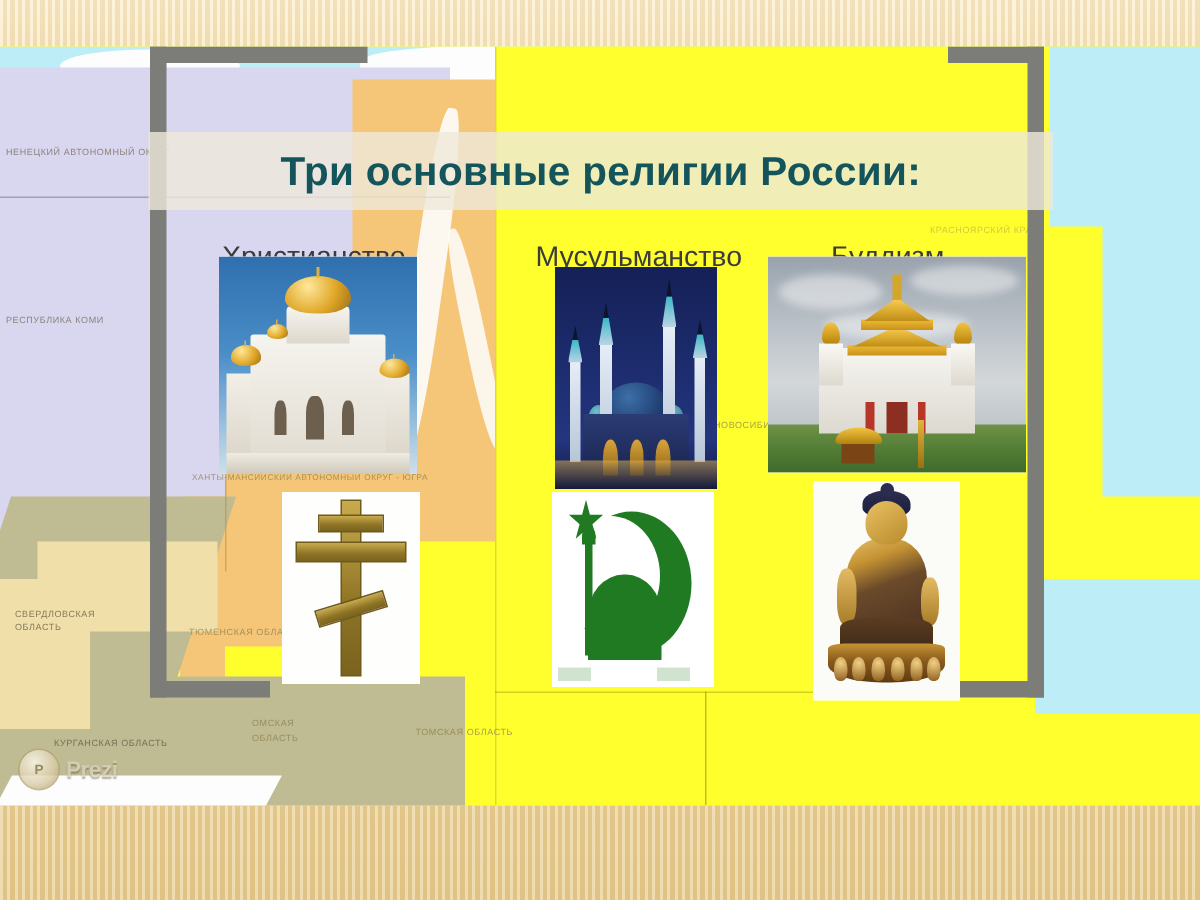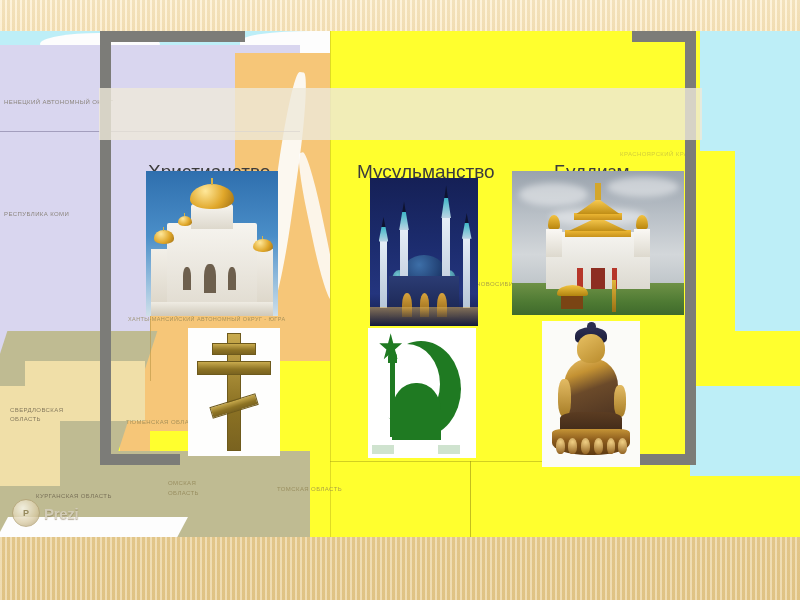--- a/index.html
+++ b/index.html
@@ -239,20 +239,21 @@
       <div class="frame-bracket" style="left:100px;top:0;width:145px;height:11px;"></div>
       <div class="frame-bracket" style="left:100px;top:0;width:11px;height:434px;"></div>
       <div class="frame-bracket" style="left:100px;top:423px;width:80px;height:11px;"></div>
 
       <div class="frame-bracket" style="left:632px;top:0;width:64px;height:11px;"></div>
       <div class="frame-bracket" style="left:685px;top:0;width:11px;height:434px;"></div>
       <div class="frame-bracket" style="left:612px;top:423px;width:84px;height:11px;"></div>
     </div>
 
     <div id="title-panel"></div>
+    <div id="title-text">Три основные религии России:</div>
 
     <div class="subtitle" style="left:148px;">Христианство</div>
     <div class="subtitle" style="left:357px;">Мусульманство</div>
     <div class="subtitle" style="left:554px;">Буддизм</div>
 
     <div class="photo" style="left:146px;top:140px;width:132px;height:145px;">
       <div class="inner">
         <div class="cath-sky"></div>
         <div class="cath-wing" style="left:4%;"></div>
         <div class="cath-wing" style="right:4%;"></div>

